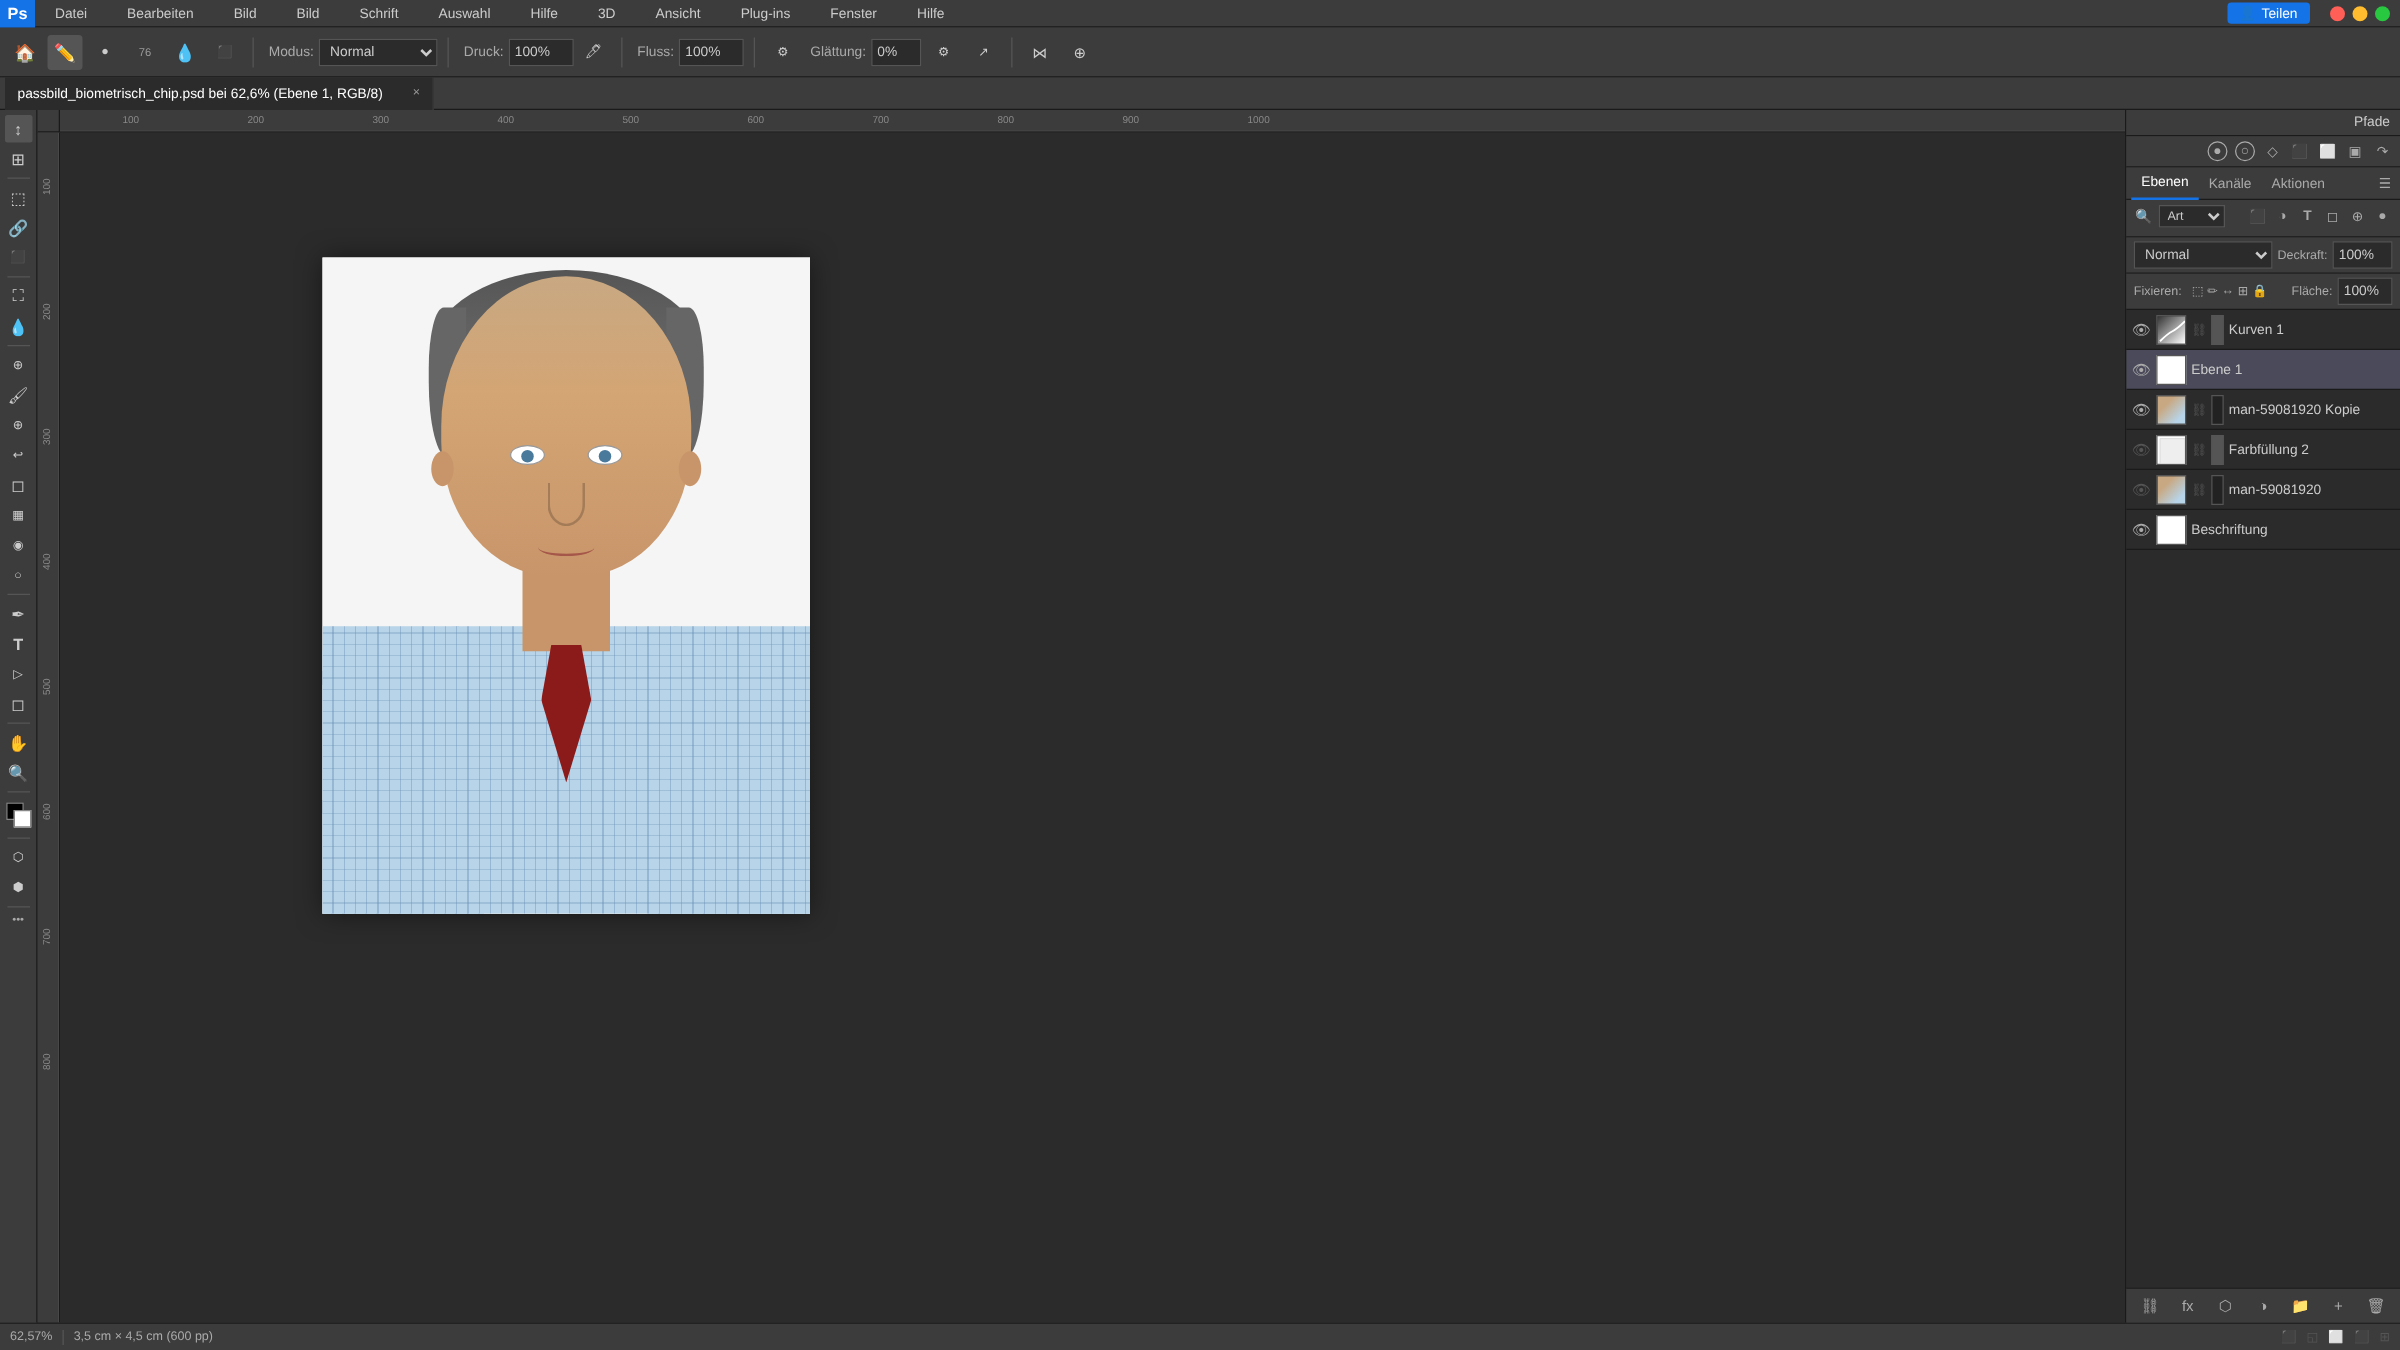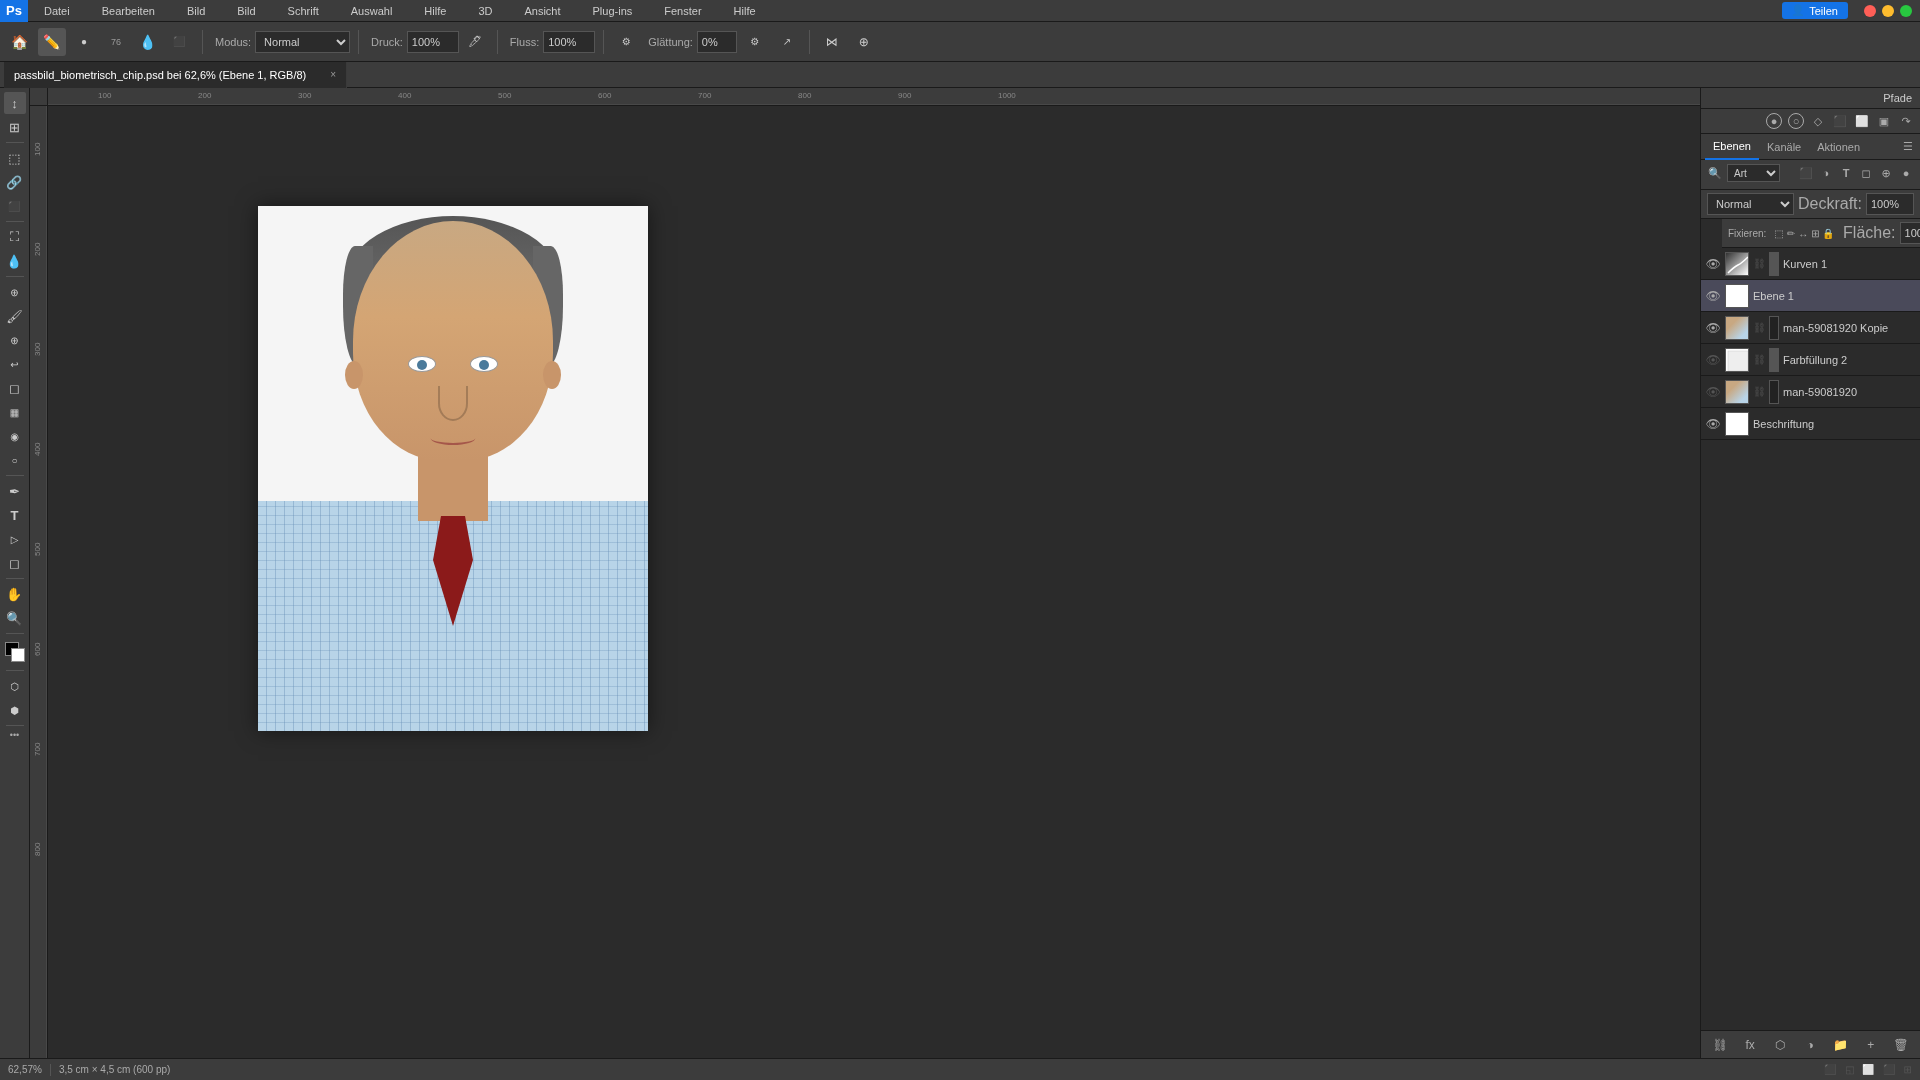--- a/index.html
+++ b/index.html
@@ -195,24 +195,24 @@
 
     
     #layer-controls { padding: 4px 6px; background: #3c3c3c; border-bottom: 1px solid #1a1a1a; }
     .lc-row { display: flex; align-items: center; gap: 4px; margin-bottom: 3px; }
     .lc-select { background: #2b2b2b; border: 1px solid #555; color: #ccc; font-size: 10px; padding: 1px 2px; height: 18px; }
     .lc-icon { width: 16px; height: 16px; display: flex; align-items: center; justify-content: center; cursor: pointer; color: #aaa; font-size: 11px; }
 
     
     #blend-row { display: flex; align-items: center; gap: 4px; padding: 3px 6px; background: #3c3c3c; border-bottom: 1px solid #1a1a1a; }
     .blend-select { flex: 1; background: #2b2b2b; border: 1px solid #555; color: #ccc; font-size: 11px; padding: 1px 4px; height: 22px; }
-    .opacity-label { font-size: 16px; color: #aaa; }
+    .opacity-label { font-size: 10px; color: #aaa; }
     .opacity-val { background: #2b2b2b; border: 1px solid #555; color: #ccc; font-size: 11px; padding: 1px 4px; height: 22px; width: 48px; }
 
-    #fill-row { display: flex; align-items: center; gap: 4px; padding: 3px 6px; background: #3c3c3c; border-bottom: 1px solid #1a1a1a; margin-left: 21px; }
+    #fill-row { display: flex; align-items: center; gap: 4px; padding: 3px 6px; background: #3c3c3c; border-bottom: 1px solid #1a1a1a; }
     .lock-icons { display: flex; gap: 3px; }
     .lock-icon { font-size: 10px; color: #aaa; cursor: pointer; }
 
     
     #layer-list { flex: 1; overflow-y: auto; background: #2b2b2b; }
     .layer-item { display: flex; align-items: center; height: 32px; padding: 0 4px; gap: 4px; cursor: pointer; border-bottom: 1px solid #1a1a1a; }
     .layer-item.active { background: #4a4a5a; }
     .layer-vis { width: 16px; display: flex; align-items: center; justify-content: center; color: #aaa; cursor: pointer; font-size: 12px; }
     .layer-thumb { width: 24px; height: 24px; border: 1px solid #555; flex-shrink: 0; overflow: hidden; }
     .layer-thumb-white { background: white; }

